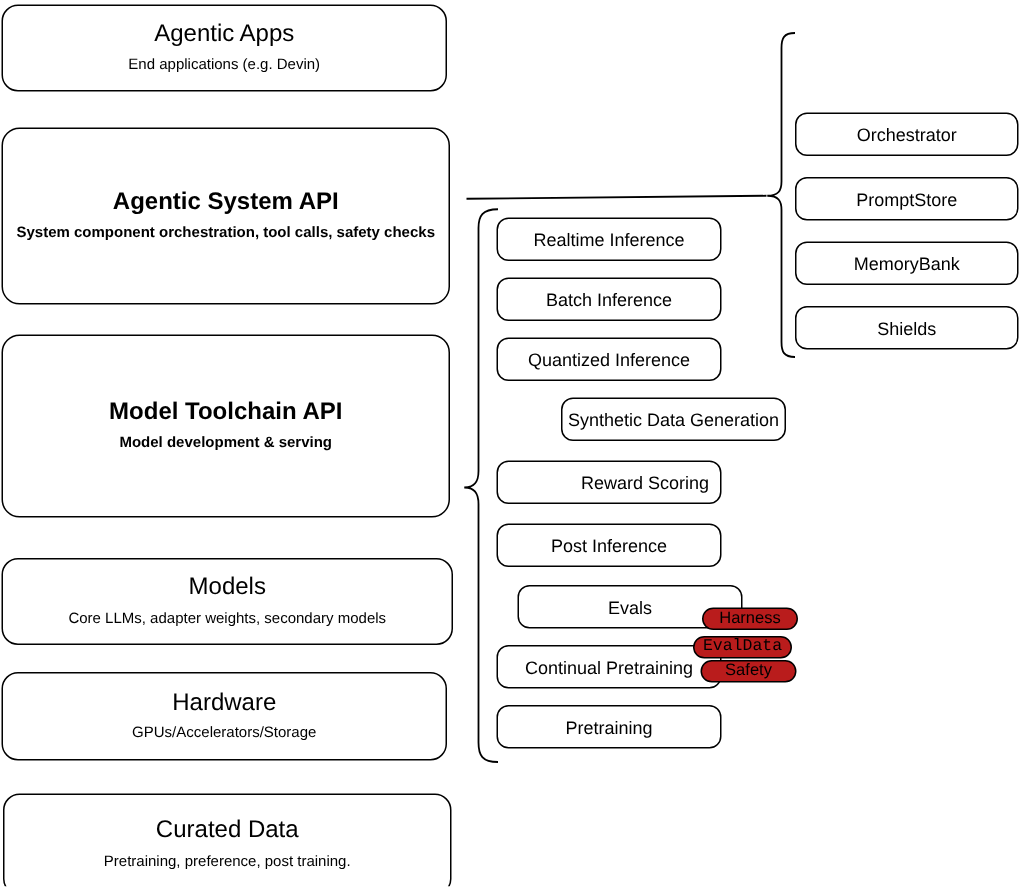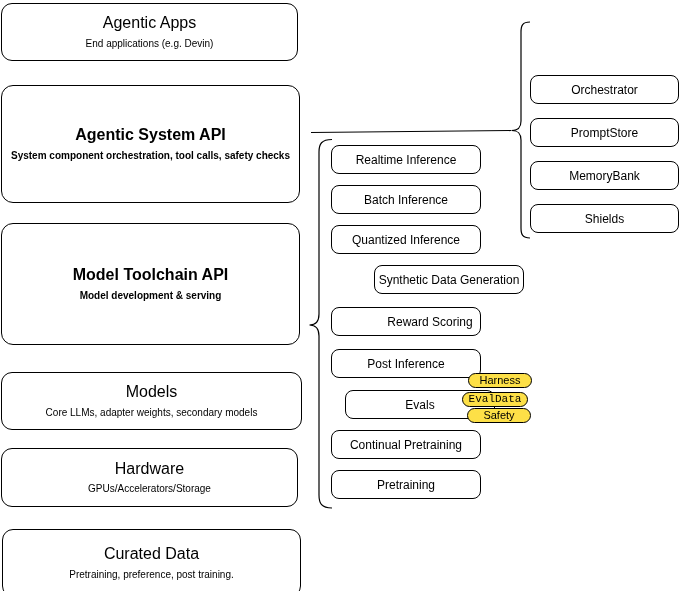--- a/index.html
+++ b/index.html
@@ -32,28 +32,29 @@
   .left-sm { border-radius: 11px; }
   .left-lg { border-radius: 12px; font-weight: bold; }
   .mid-box  { border-radius: 8px; font-size: 12px; line-height: 1; }
   .right-box { border-radius: 8px; font-size: 12px; line-height: 1; }
   .box-title { font-size: 16px; line-height: 1.15; margin-bottom: 5px; }
   .box-subtitle { font-size: 10px; line-height: 1.2; }
   .pill {
     position: absolute;
     box-sizing: border-box;
     border: 1px solid #000000;
-    background: #fde047;
+    background: #b91c1c;
     border-radius: 9px;
     font-size: 11px;
     line-height: 1;
     display: flex;
     align-items: center;
     justify-content: center;
     z-index: 2;
+    margin-top: 32px;
   }
 </style>
 </head>
 <body>
 
 <div class="canvas">
 
   <svg class="overlay" width="682" height="591" viewBox="0 0 682 591" fill="none">
 
     <path d="M311,132.5 L511,130.5" stroke="#000000" stroke-width="1.2"></path>

